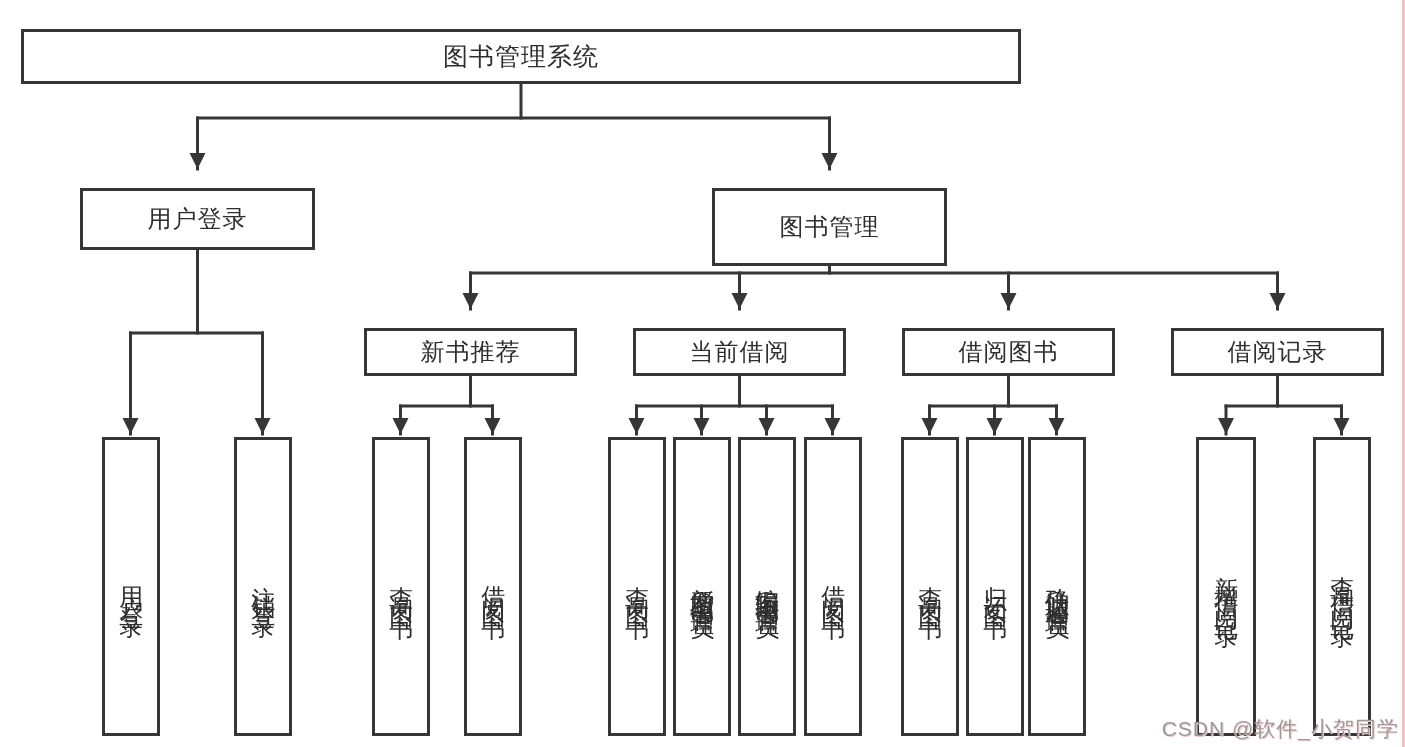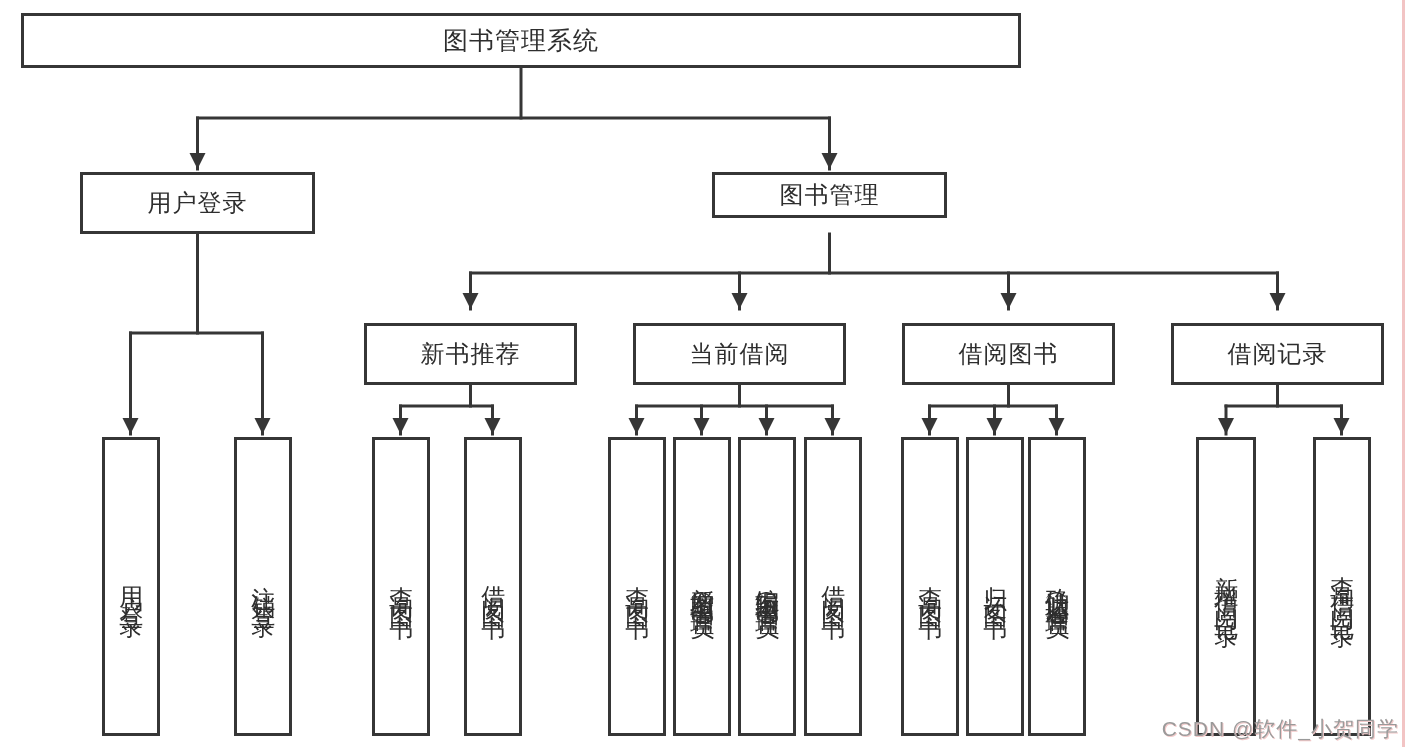--- a/index.html
+++ b/index.html
@@ -13,25 +13,25 @@
   svg.connectors{position:absolute;left:0;top:0;width:1405px;height:747px;}
   .node{
     position:absolute;
     box-sizing:border-box;
     border:3px solid #363636;
     background:#ffffff;
     color:#2e2e2e;
     display:flex;align-items:center;justify-content:center;
     text-align:center;
   }
-  .hnode{font-size:24px;letter-spacing:1px;}
+  .hnode{font-size:24px;letter-spacing:1px;margin-top:16px;}
   .root{left:21px;top:13px;width:1000px;height:55px;font-size:25px;}
   .lv2-left{left:80px;top:172px;width:235px;height:62px;}
-  .lv2-right{left:712px;top:172px;width:235px;height:46px;}
-  .lv3{top:323px;width:213px;height:62px;}
+  .lv2-right{left:712px;top:172px;width:235px;height:78px;}
+  .lv3{top:312px;width:213px;height:48px;}
   .lv3-a{left:364px;} .lv3-b{left:633px;} .lv3-c{left:902px;} .lv3-d{left:1171px;}
   .leaf{top:437px;width:58px;height:299px;}
   .leaf span{
     writing-mode:vertical-rl;
     text-orientation:mixed;
     font-size:24px;
     letter-spacing:10px;
     line-height:1.1;
     white-space:nowrap;
   }

